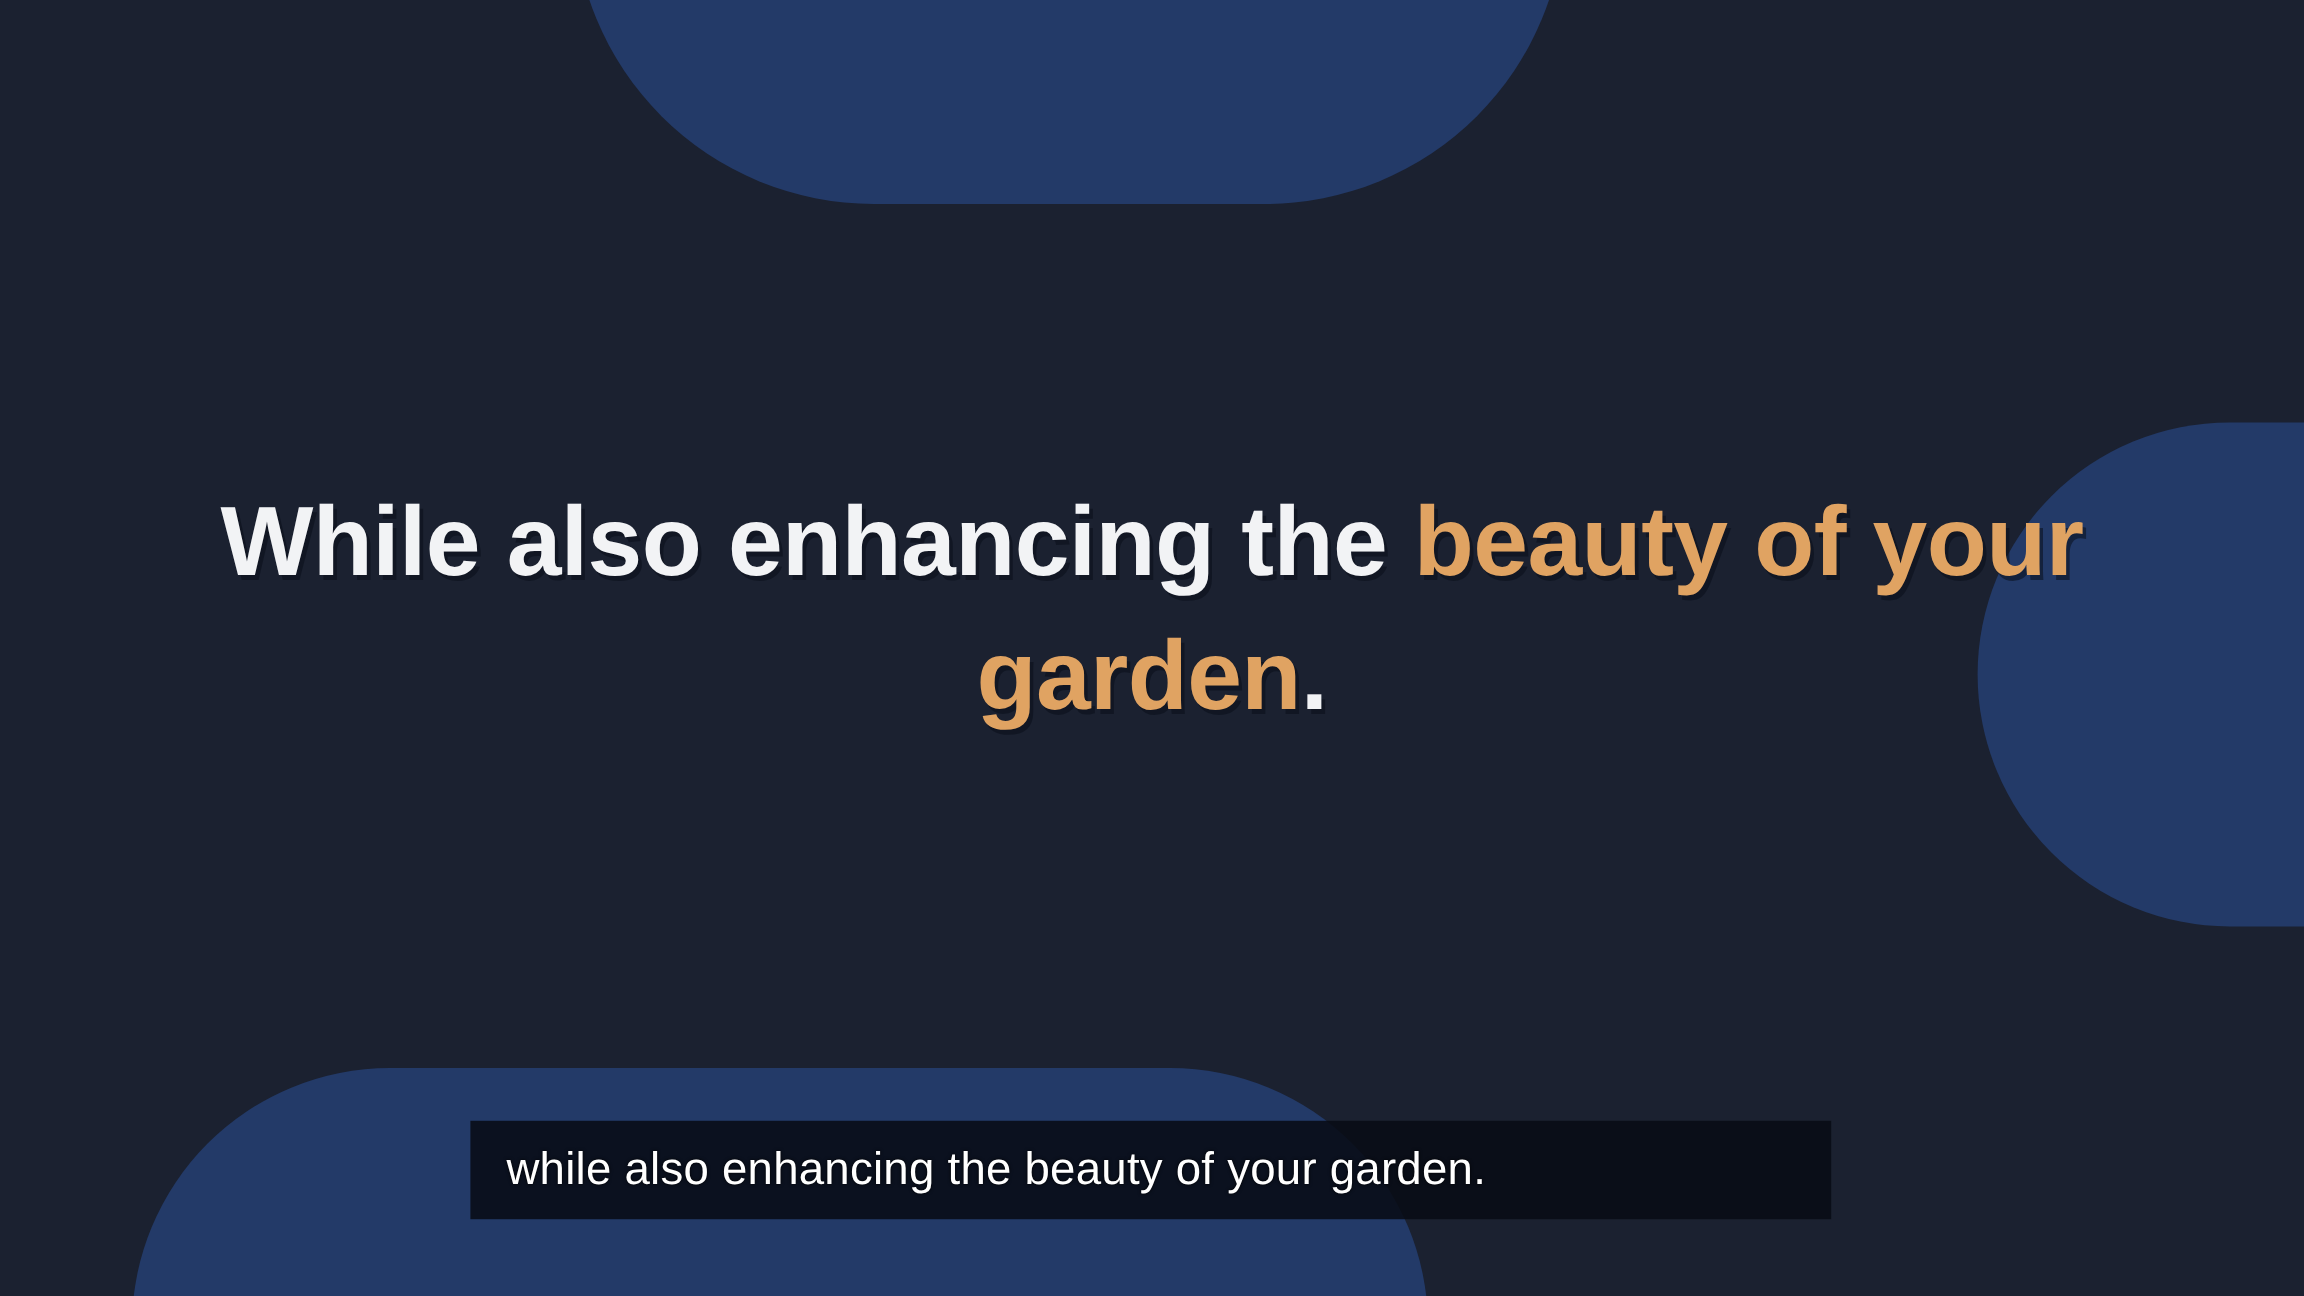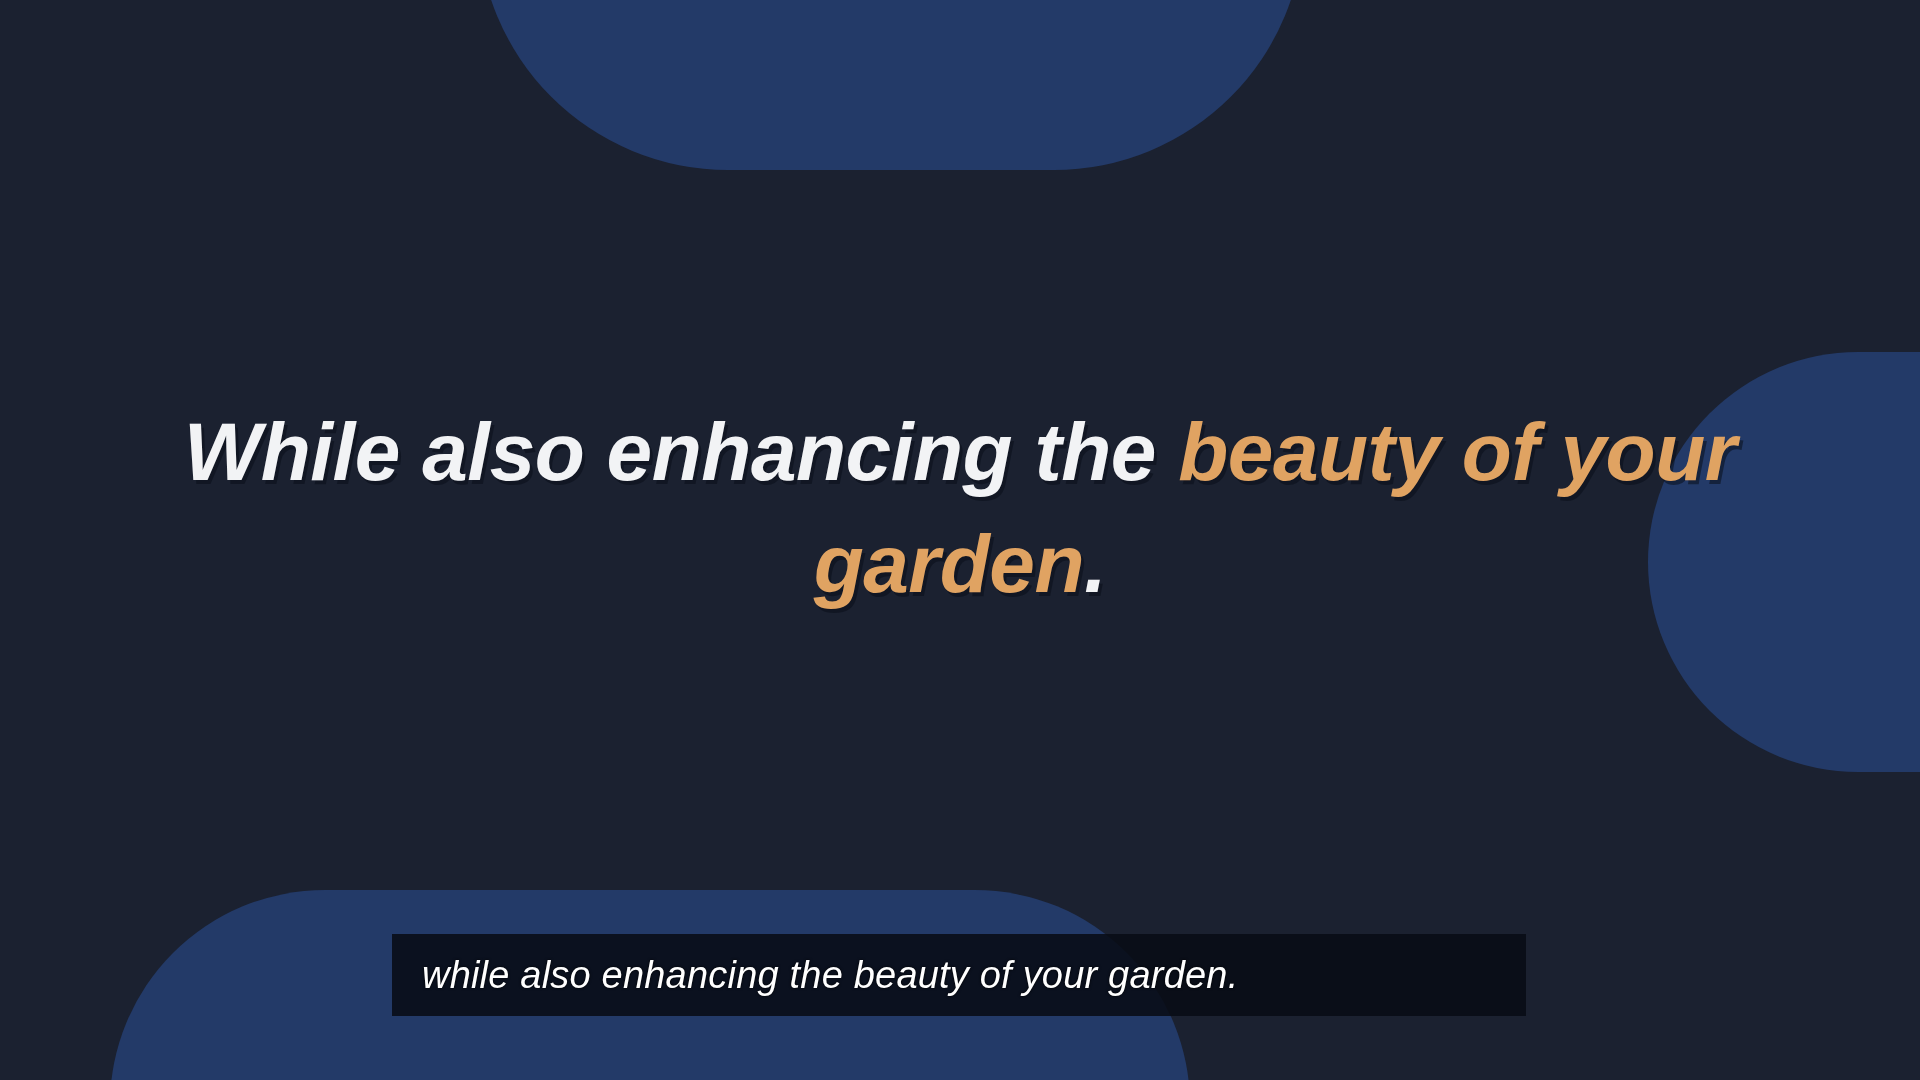--- a/index.html
+++ b/index.html
@@ -8,21 +8,20 @@
     padding: 0;
     background: #000;
   }
   .stage {
     position: relative;
     width: 1920px;
     height: 1080px;
     overflow: hidden;
     background: #1b2130;
     font-family: "Liberation Sans", sans-serif;
-    font-style: italic;
   }
 
   
   .blob {
     position: absolute;
     background: #233a68;
   }
   
   .blob-top {
     left: 478px;

